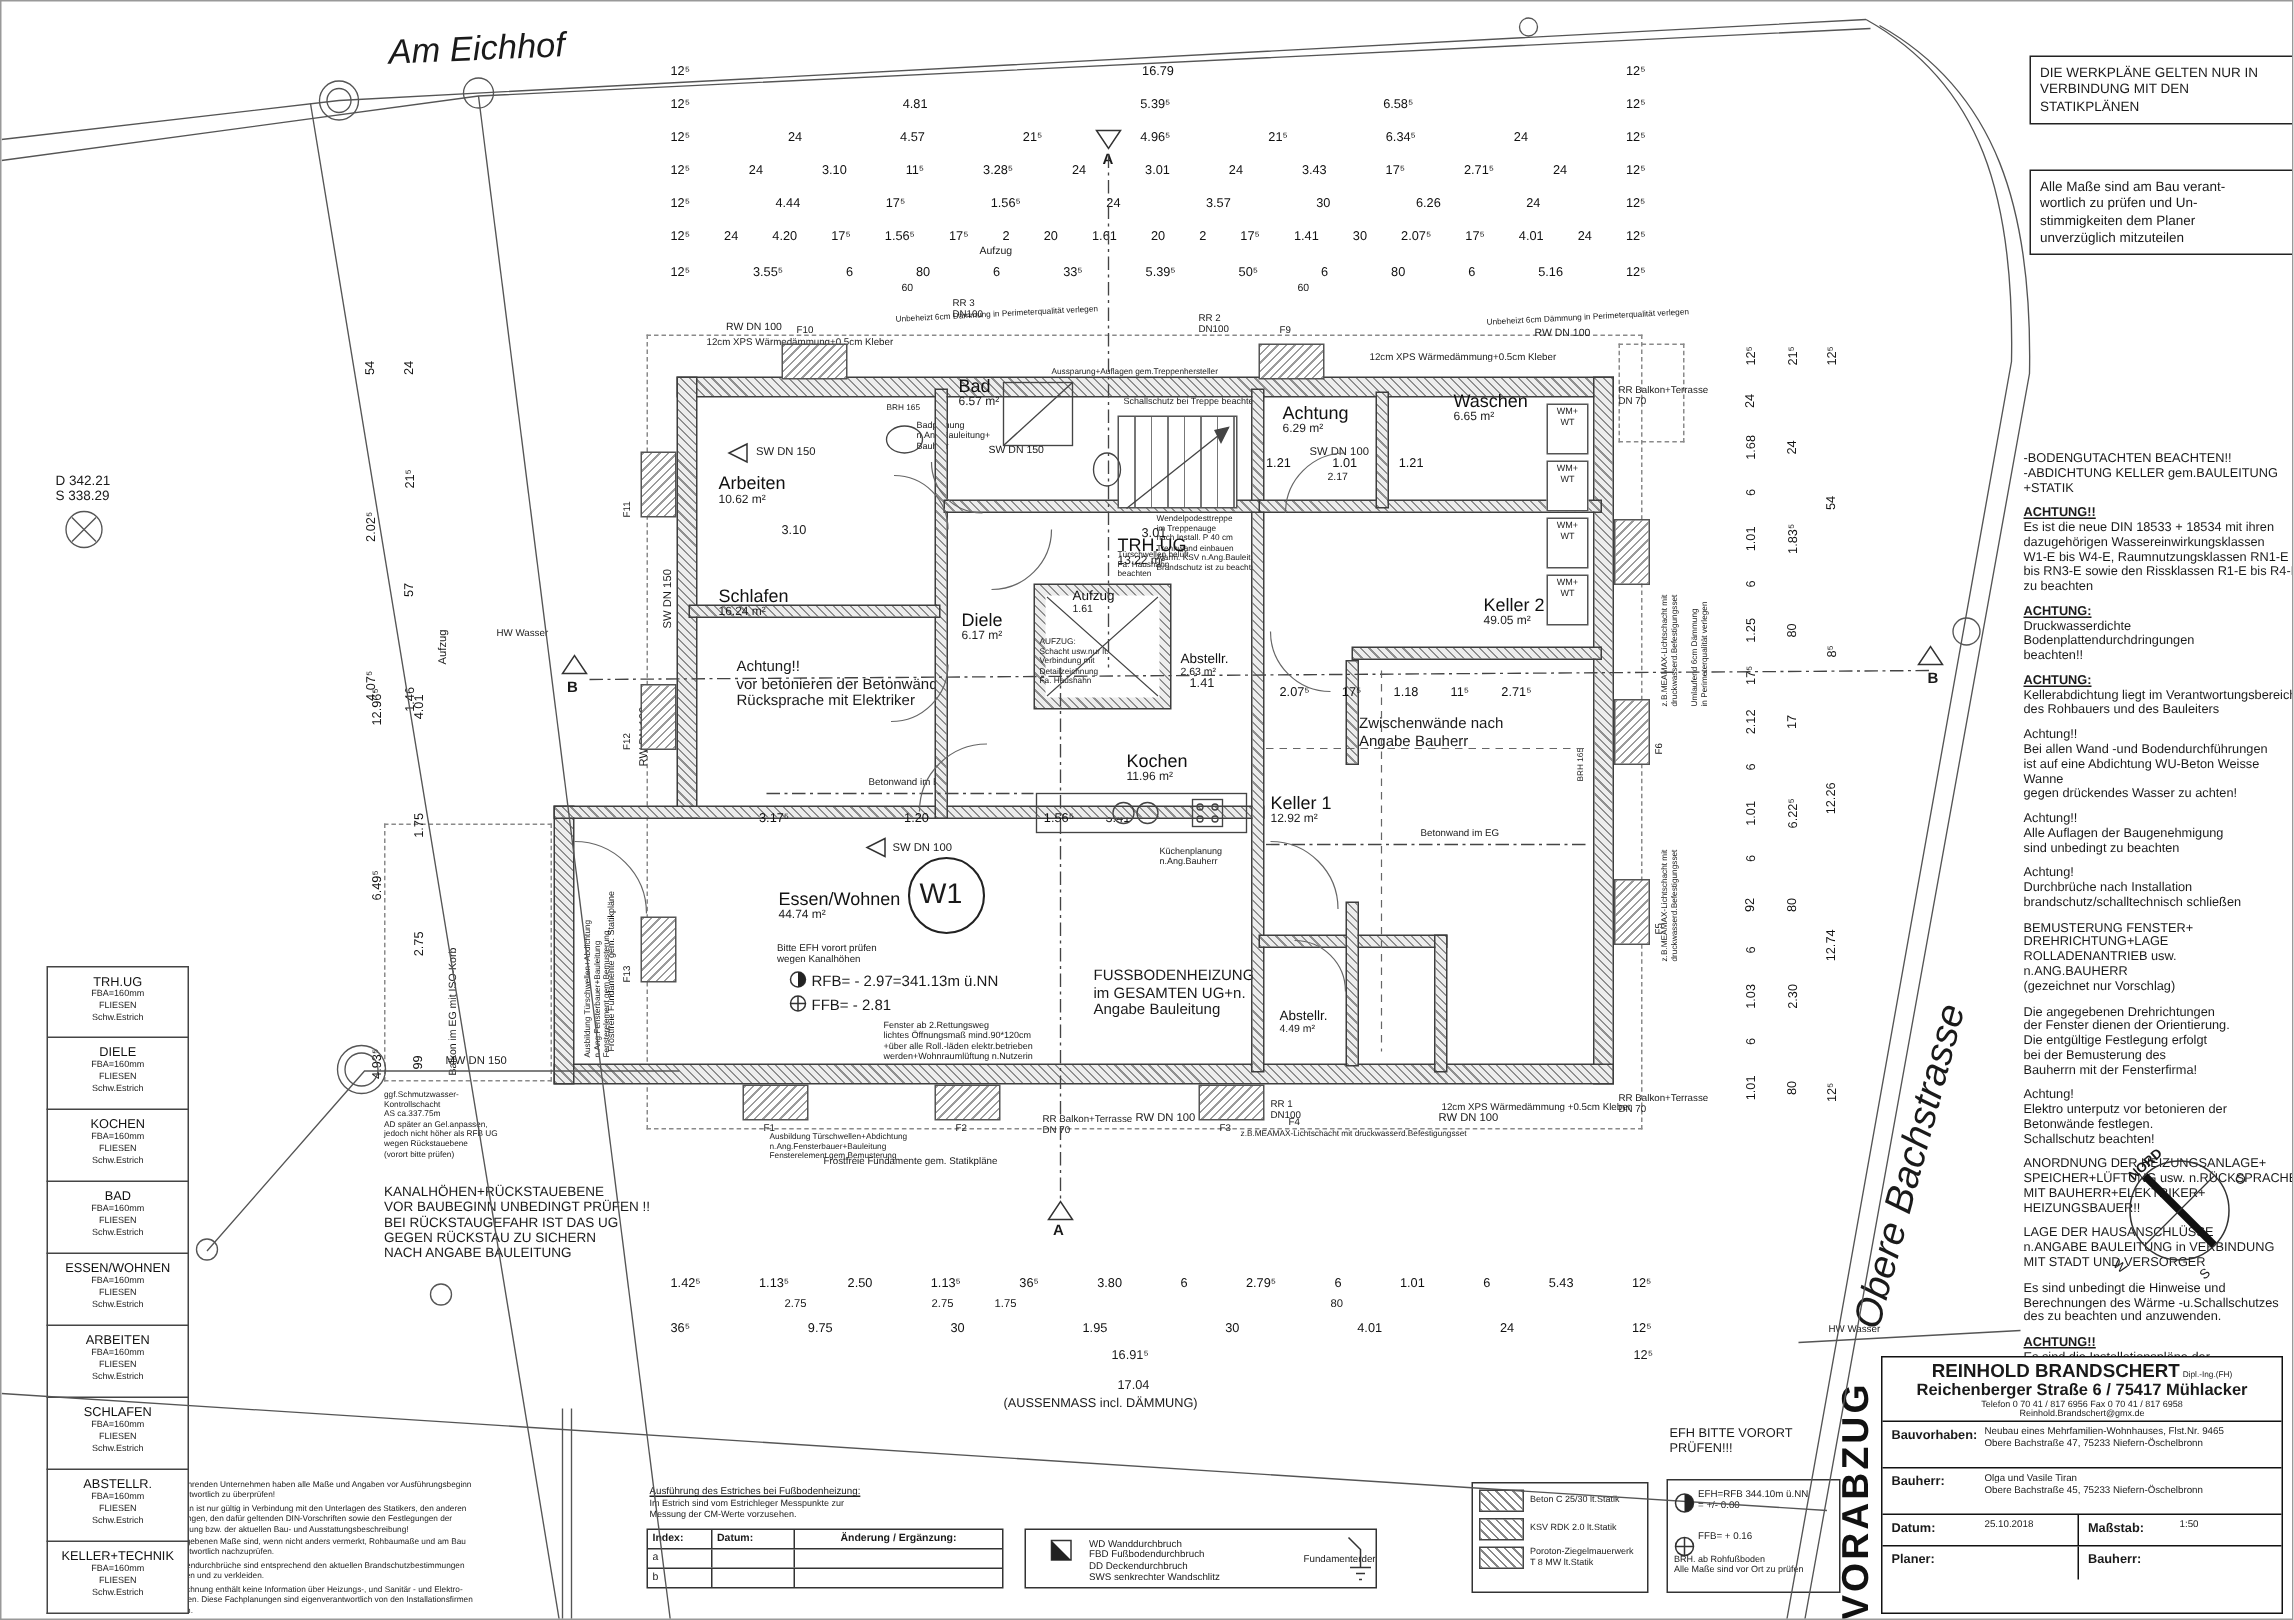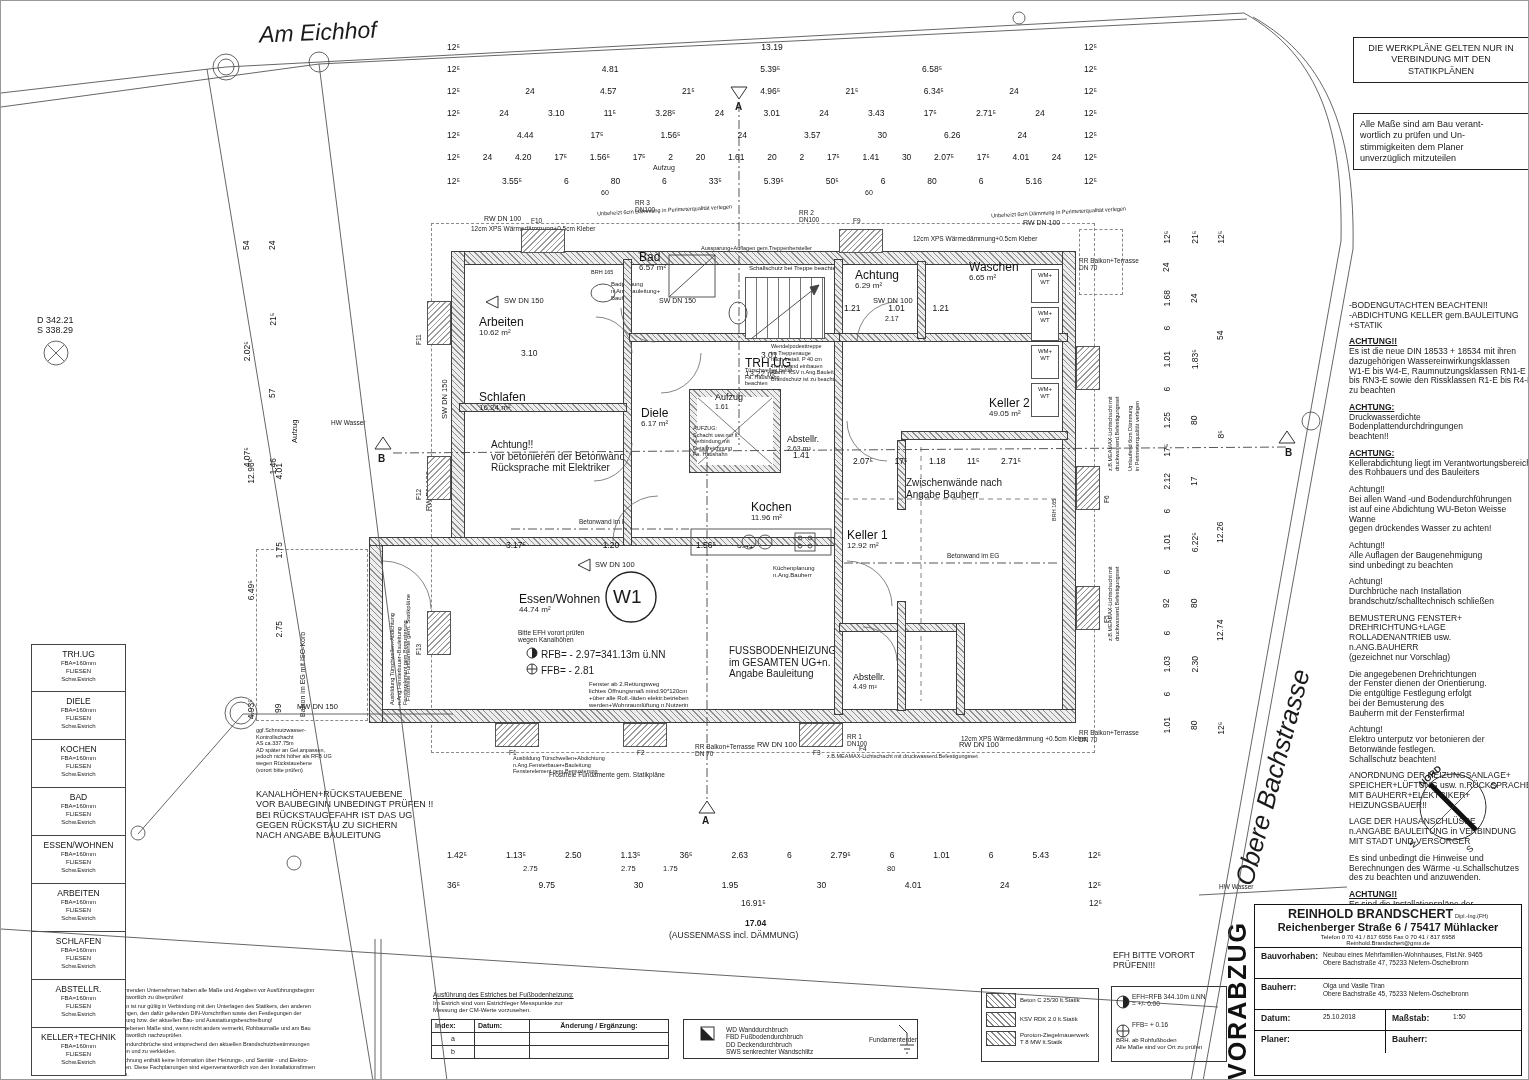--- a/index.html
+++ b/index.html
@@ -1,19 +1,19 @@
 <!DOCTYPE html>
 <html><head>
 <meta charset="utf-8">
 <style>
   html,body{margin:0;padding:0;background:#e8e8e8;}
   .canvas{position:relative;width:1529px;height:1080px;background:#ffffff;overflow:hidden;
     font-family:"Liberation Sans",sans-serif;color:#1a1a1a;border:1px solid #999;box-sizing:border-box;}
   .pre{white-space:pre-line;}
-  .c{text-align:center;}
+  .c{text-align:left;}
   .lbl{position:absolute;font-size:8px;color:#1a1a1a;line-height:1.15;white-space:pre-line;}
   .t55{font-size:5.5px;line-height:1.2;}
   .t6{font-size:6px;}
   .t65{font-size:6.5px;}
   .t7{font-size:7px;}
   .t75{font-size:7.5px;}
   .t85{font-size:8.5px;}
   .t9{font-size:9px;}
   .t10{font-size:10px;}
   .b{font-weight:bold;}
@@ -311,21 +311,21 @@
   <div class="lbl i" style="left:258px;top:18px;font-size:23px;transform:rotate(-2.5deg);">Am Eichhof</div>
   <div class="lbl i" style="left:1258px;top:858px;font-size:26px;transform:rotate(-75deg);transform-origin:left bottom;">Obere Bachstrasse</div>
 
   <div class="lbl t9 b" style="left:1416px;top:770px;transform:rotate(-42deg);">NORD</div>
   <div class="lbl t9" style="left:1489px;top:780px;transform:rotate(40deg);">O</div>
   <div class="lbl t9" style="left:1466px;top:843px;transform:rotate(-40deg);">S</div>
   <div class="lbl t9" style="left:1408px;top:838px;transform:rotate(40deg);">W</div>
 
   <div class="chain" style="left:446px;top:42px;width:650px;">
       <div class="li-item">12⁵</div>
-      <div class="li-item">13.19</div>
+      <div class="li-item">16.79</div>
       <div class="li-item">12⁵</div>
     </div>
   <div class="chain" style="left:446px;top:64px;width:650px;">
       <div class="li-item">12⁵</div>
       <div class="li-item">4.81</div>
       <div class="li-item">5.39⁵</div>
       <div class="li-item">6.58⁵</div>
       <div class="li-item">12⁵</div>
     </div>
   <div class="chain" style="left:446px;top:86px;width:650px;">
@@ -405,21 +405,21 @@
   <div class="lbl t7" style="left:652px;top:163px;">Aufzug</div>
   <div class="lbl t7" style="left:600px;top:188px;">60</div>
   <div class="lbl t7" style="left:864px;top:188px;">60</div>
 
   <div class="chain" style="left:446px;top:850px;width:654px;">
       <div class="li-item">1.42⁵</div>
       <div class="li-item">1.13⁵</div>
       <div class="li-item">2.50</div>
       <div class="li-item">1.13⁵</div>
       <div class="li-item">36⁵</div>
-      <div class="li-item">2.63</div>
+      <div class="li-item">3.80</div>
       <div class="li-item">6</div>
       <div class="li-item">2.79⁵</div>
       <div class="li-item">6</div>
       <div class="li-item">1.01</div>
       <div class="li-item">6</div>
       <div class="li-item">5.43</div>
       <div class="li-item">12⁵</div>
     </div>
   <div class="lbl t75" style="left:522px;top:864px;">2.75</div>
   <div class="lbl t75" style="left:620px;top:864px;">2.75</div>
@@ -430,21 +430,21 @@
       <div class="li-item">9.75</div>
       <div class="li-item">30</div>
       <div class="li-item">1.95</div>
       <div class="li-item">30</div>
       <div class="li-item">4.01</div>
       <div class="li-item">24</div>
       <div class="li-item">12⁵</div>
     </div>
   <div class="lbl t85" style="left:740px;top:898px;">16.91⁵</div>
   <div class="lbl t85" style="left:1088px;top:898px;">12⁵</div>
-  <div class="lbl t85" style="left:744px;top:918px;font-weight:bold;">17.04</div>
+  <div class="lbl t85" style="left:744px;top:918px;">17.04</div>
   <div class="lbl t85" style="left:668px;top:930px;">(AUSSENMASS incl. DÄMMUNG)</div>
 
   <div class="vchain" style="left:240px;top:240px;height:220px;width:12px;">
       <div class="li-item">54</div>
       <div class="li-item">2.02⁵</div>
       <div class="li-item">4.07⁵</div>
     </div>
   <div class="vchain" style="left:266px;top:240px;height:230px;width:12px;">
       <div class="li-item">24</div>
       <div class="li-item">21⁵</div>

